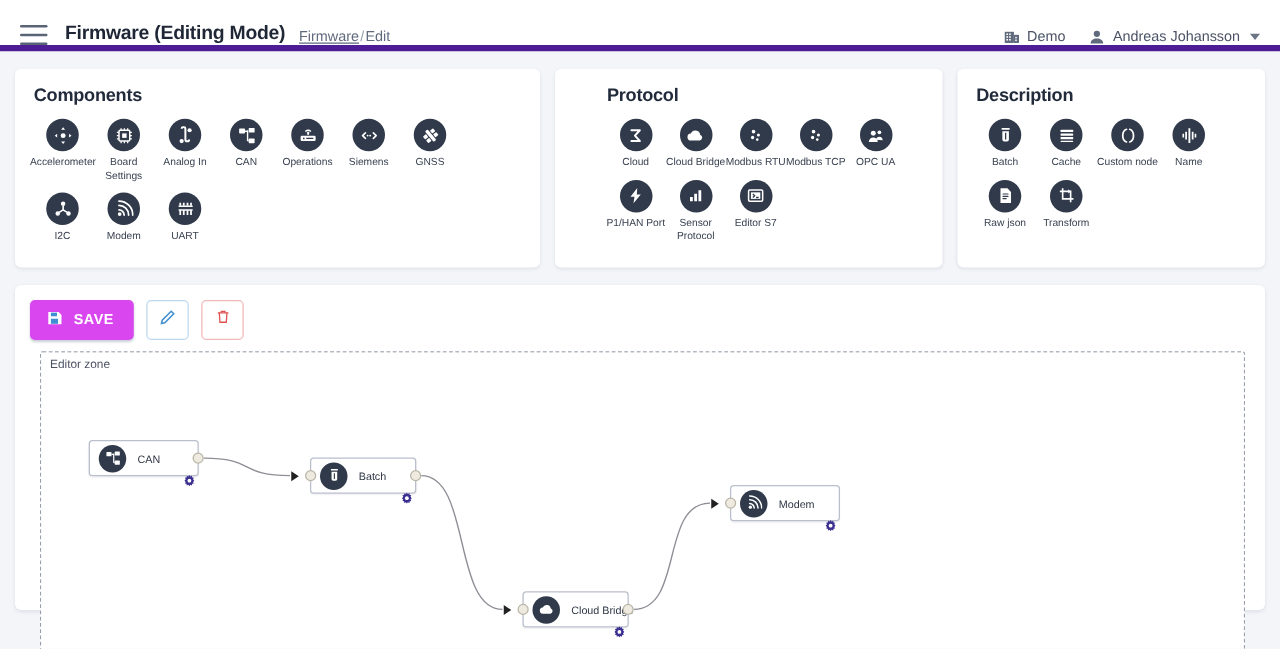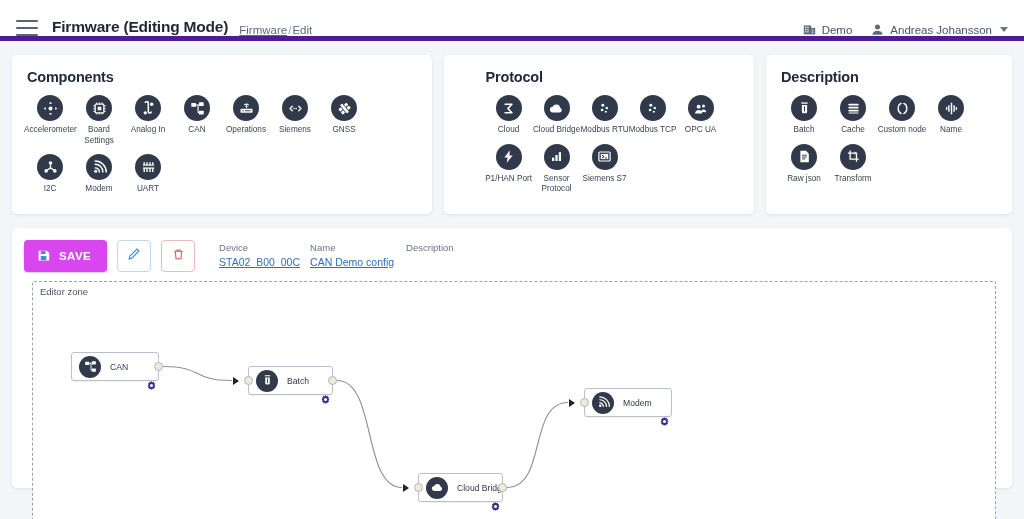--- a/index.html
+++ b/index.html
@@ -344,21 +344,21 @@
           <div class="pal-label">Sensor Protocol</div>
         </div>
         <div class="pal-item">
           <div class="pal-ico">
             <svg width="15" height="15" viewBox="0 0 16 16">
               <rect x="2" y="3.2" width="12" height="9.6" rx="1" fill="none" stroke="#ffffff" stroke-width="1.3"></rect>
               <rect x="4" y="5.2" width="8" height="5.6" fill="#ffffff"></rect>
               <path d="M5.6 6.6l1.6 1.5-1.6 1.5M8.4 9.6h2.2" stroke="#303a4a" stroke-width="1.1" fill="none"></path>
             </svg>
           </div>
-          <div class="pal-label">Siemens S7</div>
+          <div class="pal-label">Editor S7</div>
         </div>
       </div>
   </div>
   <div class="card card-operations">
     <div class="card-title">Description</div>
     <div class="grid" id="grid-operations">
         <div class="pal-item">
           <div class="pal-ico">
             <svg width="15" height="15" viewBox="0 0 16 16">
               <path d="M4.6 2.2h6.8" stroke="#ffffff" stroke-width="1.4"></path>
@@ -440,34 +440,20 @@
       </span>
     </div>
     <div class="btn-icon btn-delete">
       <span>
         <svg width="13" height="13" viewBox="0 0 16 16" fill="none" stroke="#e05252" stroke-width="1.3">
             <path d="M2.8 4h10.4"></path>
             <path d="M6.2 4V2.5h3.6V4"></path>
             <path d="M4.2 4l.7 9.3h6.2L11.8 4"></path>
           </svg>
       </span>
-    </div>
-    <div class="meta">
-      <div class="meta-col meta-device">
-        <div class="meta-lbl">Device</div>
-        <div class="meta-val">STA02_B00_00C</div>
-      </div>
-      <div class="meta-col meta-name">
-        <div class="meta-lbl">Name</div>
-        <div class="meta-val">CAN Demo config</div>
-      </div>
-      <div class="meta-col">
-        <div class="meta-lbl">Description</div>
-        <div class="meta-empty"></div>
-      </div>
     </div>
   </div>
 
   <div class="canvas" id="canvas">
     <div class="canvas-lbl">Editor zone</div>
     <svg id="edge-layer" width="100%" height="100%" style="position:absolute;left:0;top:0;pointer-events:none">
         <path d="M130,84.5 C171.4,84.5 157.6,98.5 199,98.5" stroke="#8e8e96" stroke-width="1.1" fill="none"></path>
         <path d="M304,98.5 C344,98.5 329,205.5 369,205.5" stroke="#8e8e96" stroke-width="1.1" fill="none"></path>
         <path d="M474,205.5 C514,205.5 495,120.5 535,120.5" stroke="#8e8e96" stroke-width="1.1" fill="none"></path>
       </svg>

